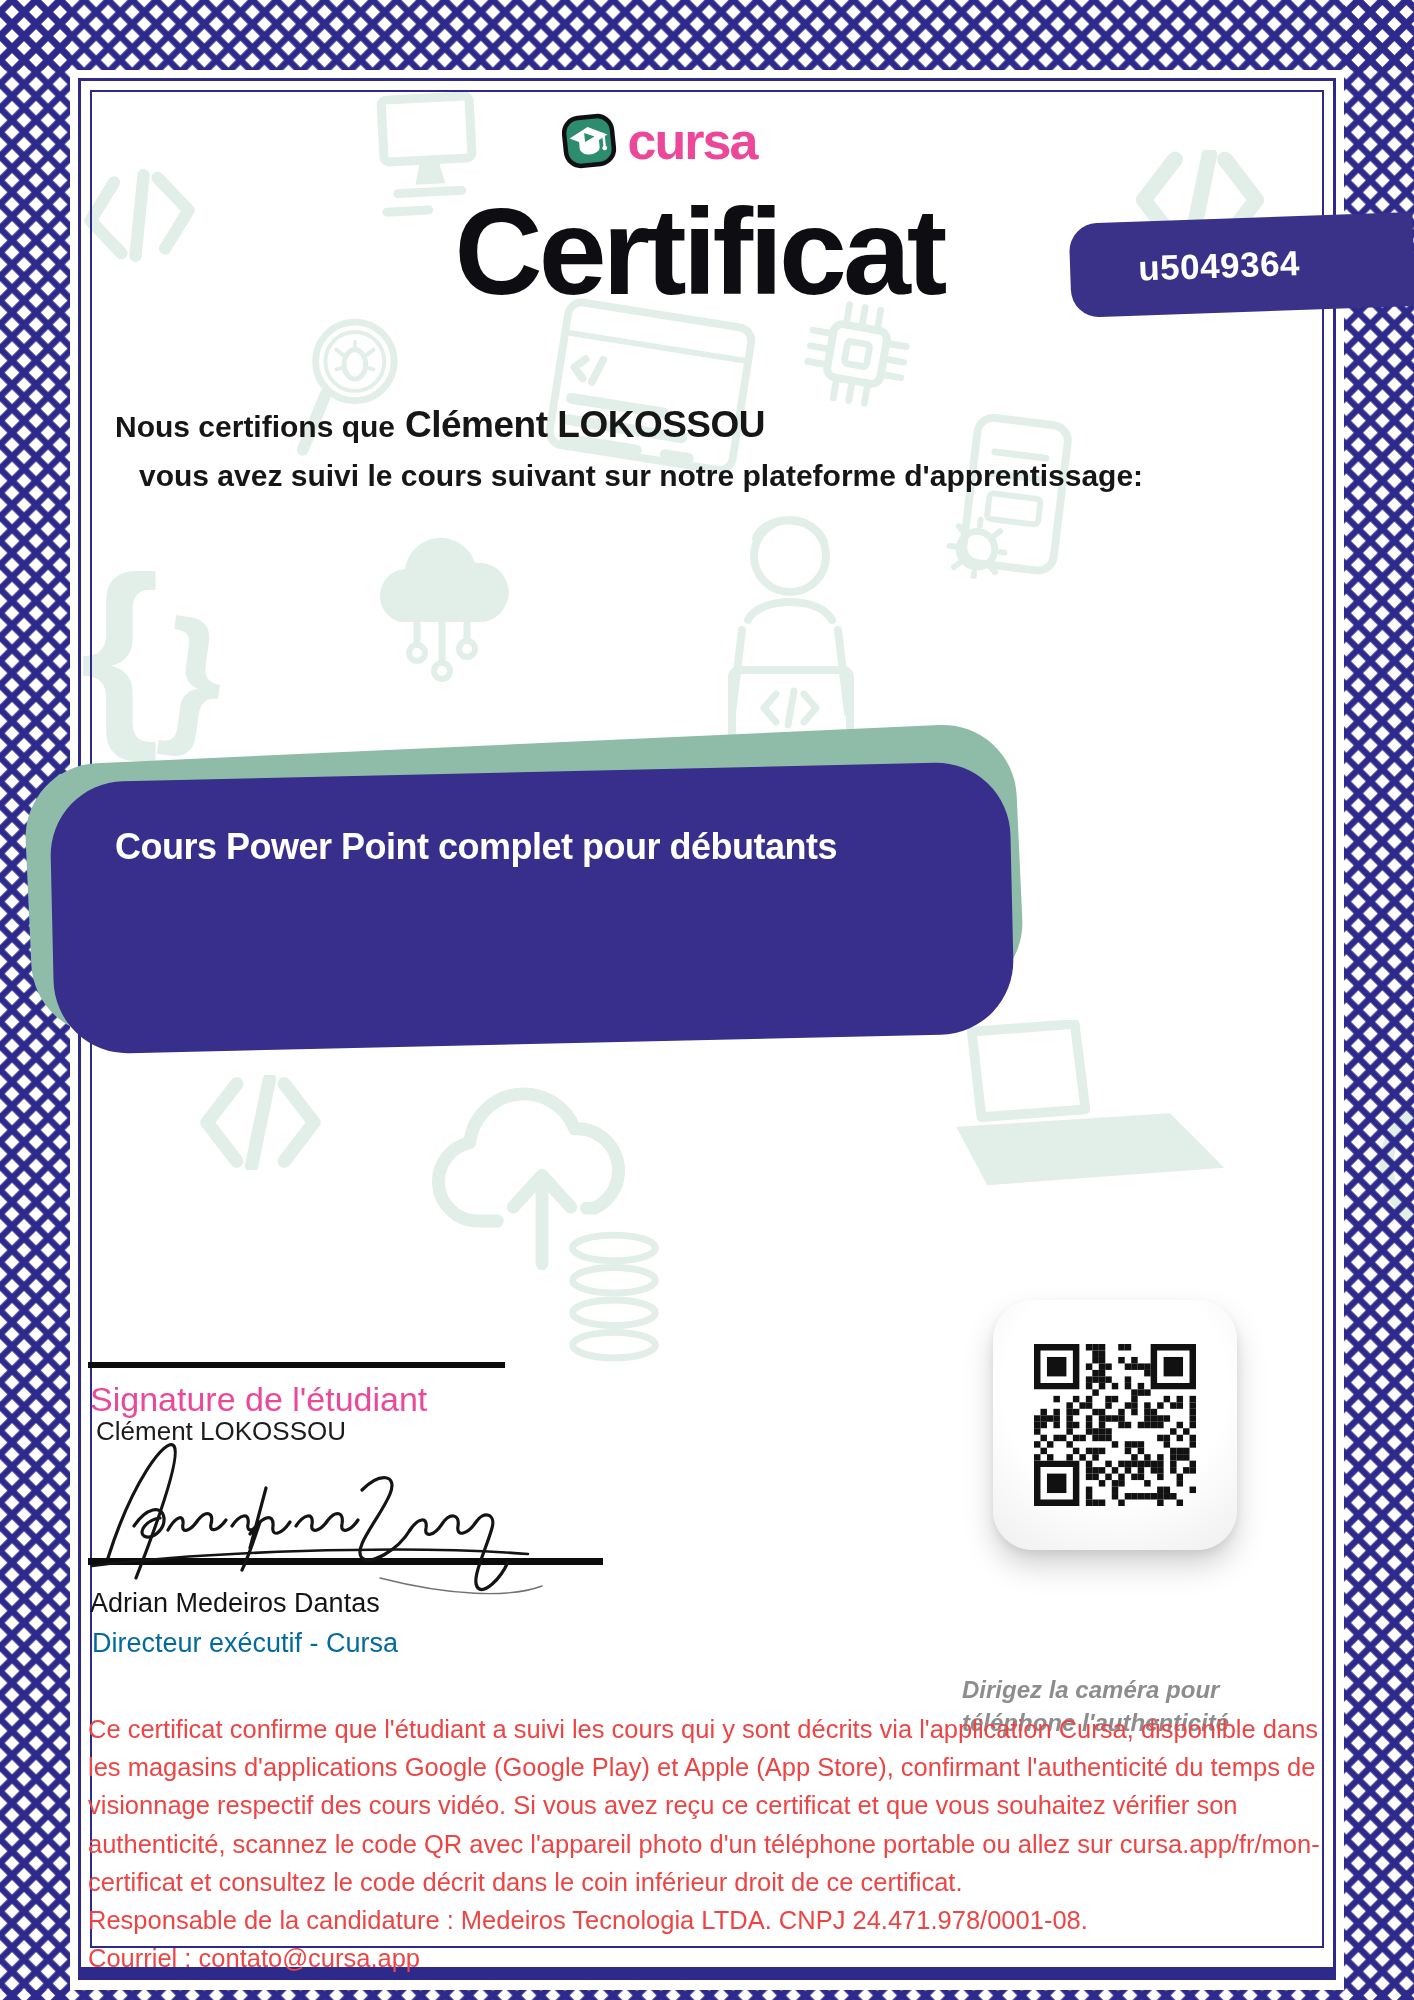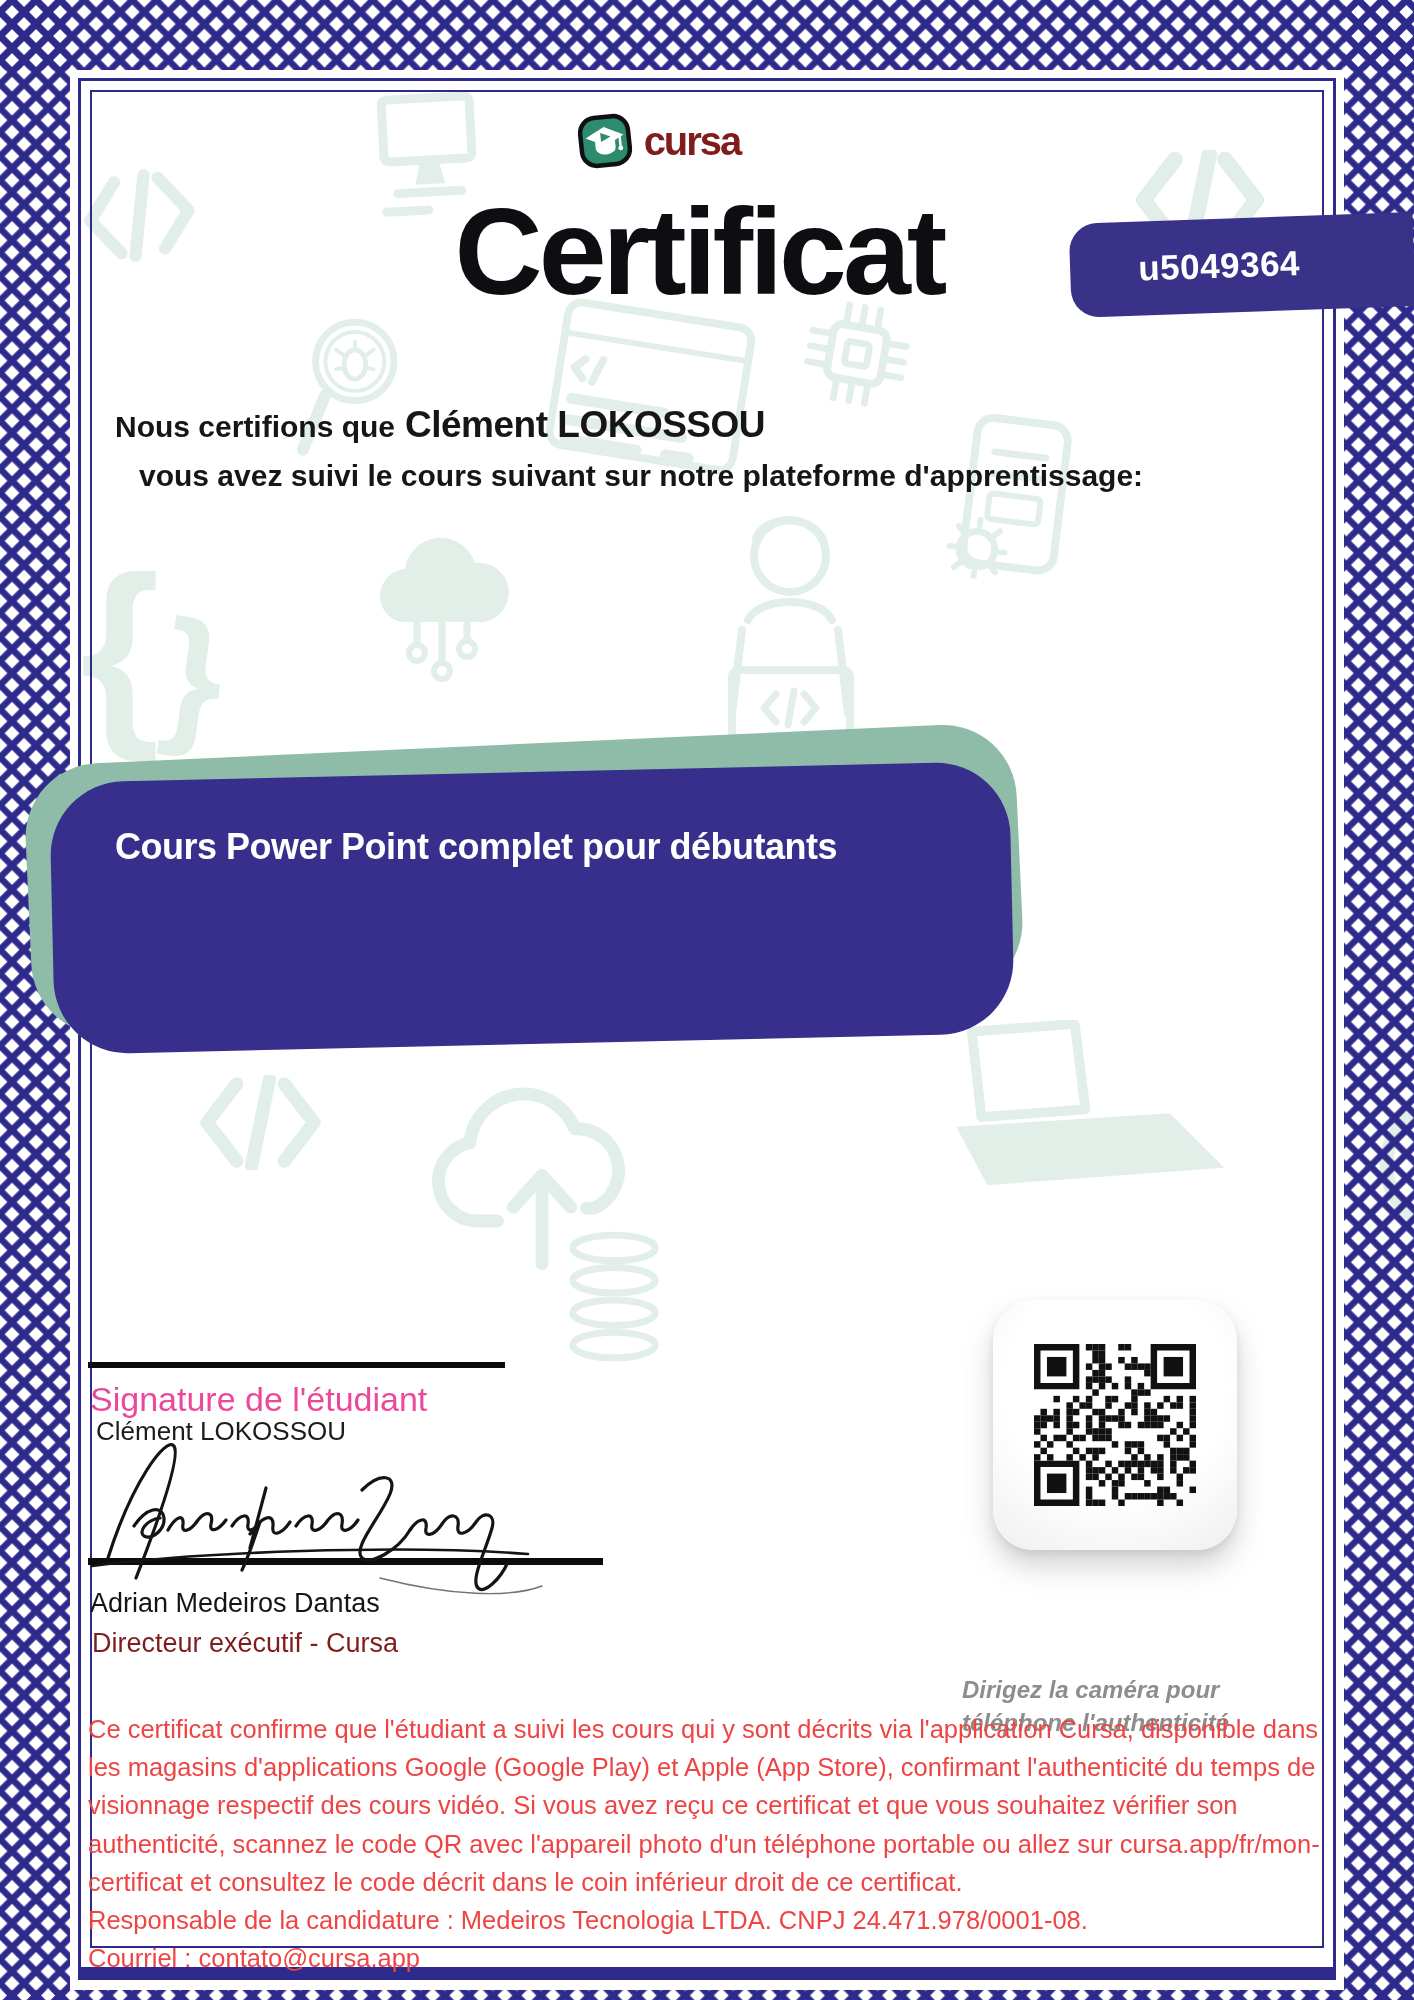--- a/index.html
+++ b/index.html
@@ -15,21 +15,21 @@
   
   .wm{position:absolute;z-index:1;pointer-events:none;}
   .wm svg{display:block;width:100%;height:100%;}
   .wm .st{fill:none;stroke:var(--mint);stroke-linecap:round;stroke-linejoin:round;}
   .wm .fl{fill:var(--mint);stroke:none;}
   .brace{color:var(--mint);font-weight:bold;line-height:1;}
 
   
   .logo{position:absolute;left:0;right:0;top:110px;display:flex;justify-content:center;align-items:center;
         gap:8px;z-index:20;transform:translateX(-50px);}
-  .logo-text{font-size:40px;font-weight:bold;letter-spacing:-2px;color:#7f1d1d;}
+  .logo-text{font-size:52px;font-weight:bold;letter-spacing:-2px;color:#ec4899;}
   .title{position:absolute;left:0;right:0;top:182px;margin:0;text-align:center;z-index:20;
          font-size:122px;font-weight:800;letter-spacing:-4px;color:#0d0d12;transform:translateX(-8px);}
   .badge{position:absolute;left:1070px;right:0;top:212px;height:94px;z-index:40;
          background:var(--badge_blue);border-radius:28px 0 0 28px;display:flex;align-items:center;
          justify-content:center;padding-right:46px;transform:rotate(-2deg);transform-origin:100% 50%;}
   .badge span{color:#fff;font-size:35px;font-weight:bold;letter-spacing:.5px;}
 
   
   .intro{position:absolute;left:115px;top:404px;z-index:20;}
   .intro .l1{display:flex;align-items:baseline;gap:10px;}
@@ -44,21 +44,21 @@
   .course-title{position:absolute;left:115px;top:826px;z-index:12;color:#fff;font-size:36px;font-weight:bold;letter-spacing:-0.5px;}
   .course-details{position:absolute;left:115px;top:895px;z-index:12;color:#fff;font-size:27px;font-weight:bold;}
 
   
   .sig-line1{position:absolute;left:88px;top:1362px;width:417px;height:6px;background:#0c0c0c;z-index:20;}
   .sig-line2{position:absolute;left:88px;top:1558px;width:515px;height:7px;background:#0c0c0c;z-index:20;}
   .sig-label{position:absolute;left:90px;top:1380px;font-size:34px;z-index:20;color:#ec4899;}
   .sig-student{position:absolute;left:96px;top:1416px;font-size:26px;z-index:20;color:#1c1c1c;}
   .sig-svg{position:absolute;left:80px;top:1430px;width:470px;height:172px;z-index:21;}
   .sig-name{position:absolute;left:90px;top:1588px;font-size:27px;z-index:20;color:#141414;}
-  .sig-title{position:absolute;left:92px;top:1628px;font-size:27px;z-index:20;color:#7f1d1d;}
+  .sig-title{position:absolute;left:92px;top:1628px;font-size:27px;z-index:20;color:#0369a1;}
 
   
   .qr-card{position:absolute;left:993px;top:1300px;width:244px;height:250px;border-radius:40px;z-index:20;
            background:radial-gradient(circle at 50% 35%,#ffffff 55%,#efefef 100%);
            box-shadow:0 16px 28px rgba(110,110,110,.30),0 4px 8px rgba(0,0,0,.08);
            display:flex;align-items:center;justify-content:center;}
   .qr-card svg{width:162px;height:162px;}
   .qr-caption{position:absolute;left:962px;top:1673px;width:310px;z-index:20;text-align:left;
               font-size:24px;font-weight:bold;color:var(--caption_gray);line-height:33px;font-style:italic;}
 

